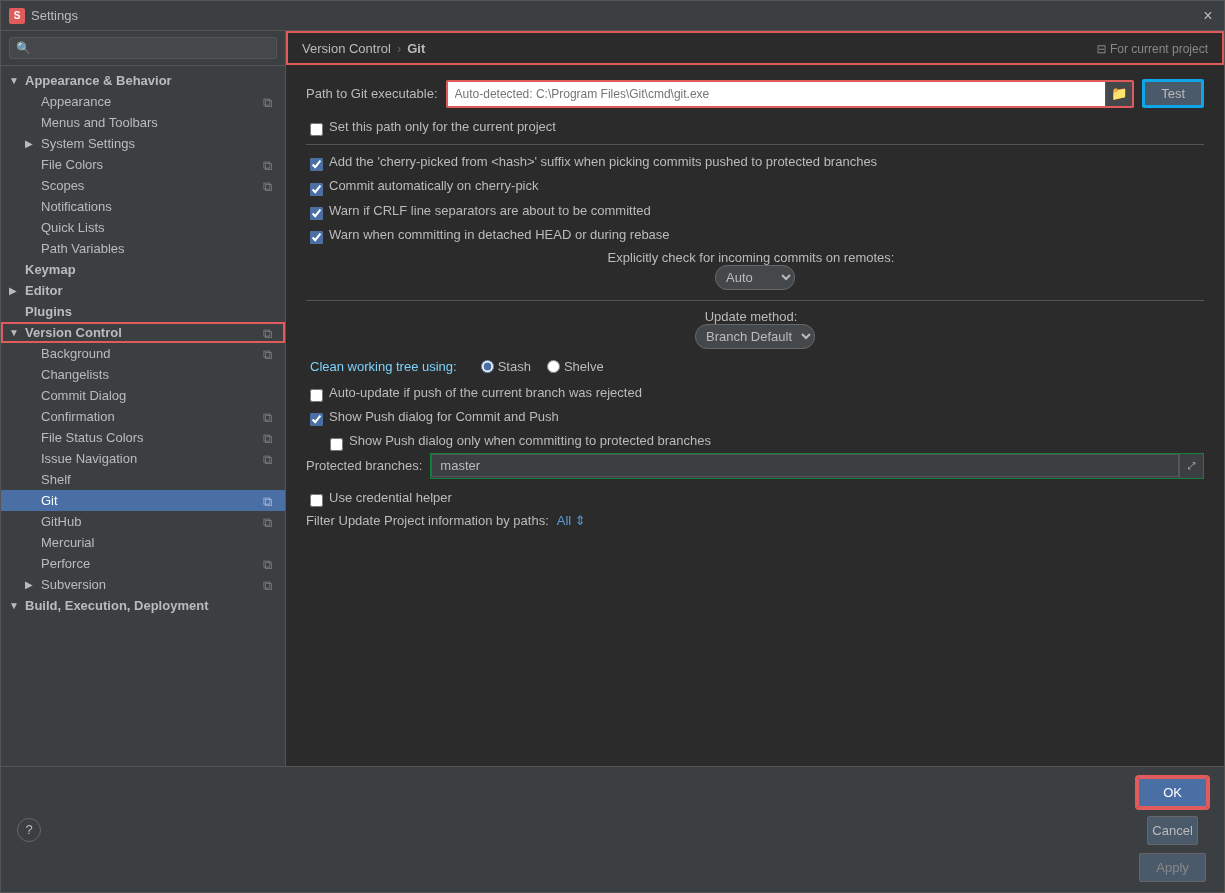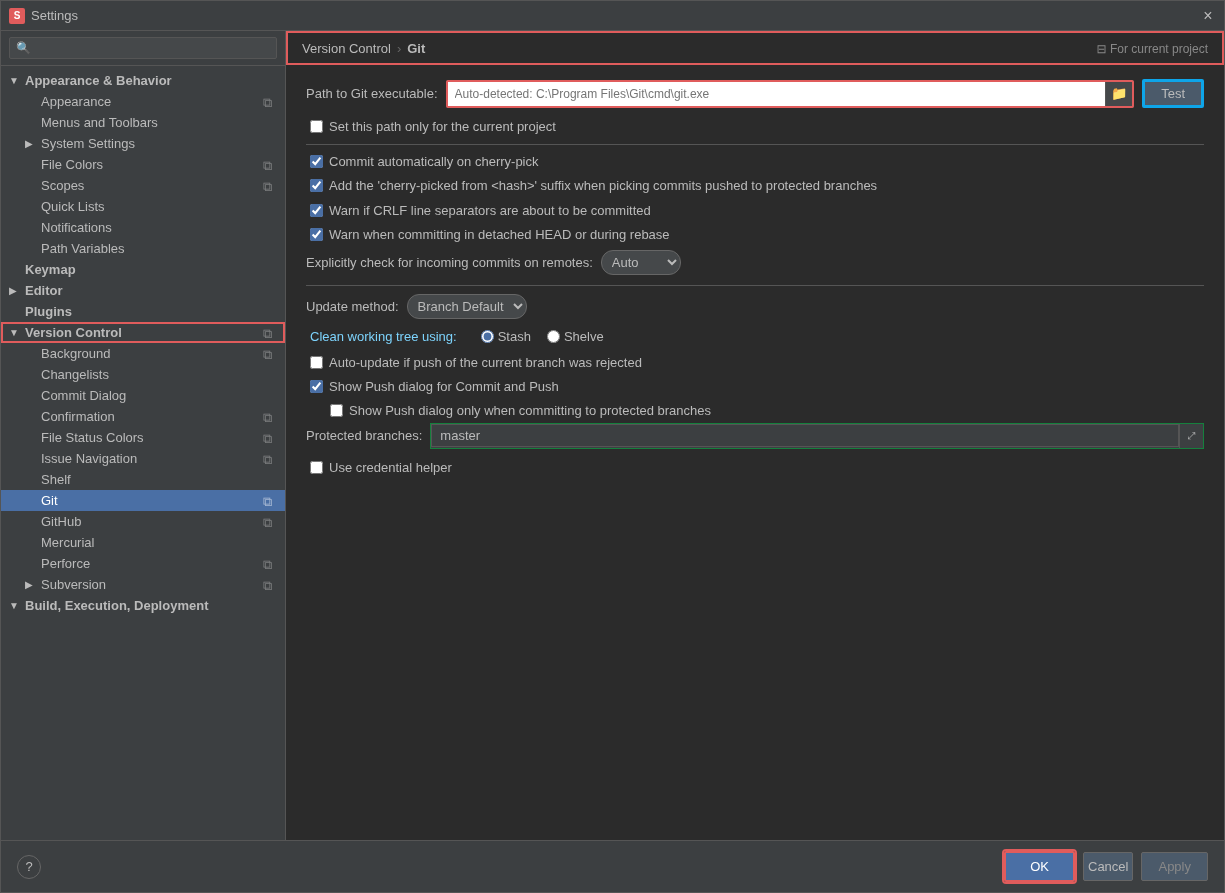--- a/index.html
+++ b/index.html
@@ -216,21 +216,21 @@
       padding: 4px 16px;
       background: #4b5a6a;
       border: 3px solid #0ea5e9;
       color: #bbbbbb;
       cursor: pointer;
       font-size: 13px;
       border-radius: 2px;
     }
     .checkbox-row {
       display: flex;
-      align-items: flex-start;
+      align-items: flex-end;
       margin-bottom: 6px;
       padding-left: 4px;
     }
     .checkbox-row input[type="checkbox"] {
       margin-right: 6px;
       margin-top: 2px;
       flex-shrink: 0;
       accent-color: #4a6fa5;
     }
     .checkbox-label {
@@ -239,20 +239,21 @@
       line-height: 1.4;
     }
     .sub-checkbox-row {
       padding-left: 24px;
       margin-bottom: 2px;
     }
     .dropdown-row {
       display: flex;
       align-items: center;
       margin-bottom: 10px;
+      flex-direction: column;
     }
     .dropdown-label {
       color: #bbbbbb;
       font-size: 13px;
       margin-right: 8px;
     }
     .dropdown-select {
       background: #45484a;
       border: 1px solid #666;
       color: #bbbbbb;
@@ -344,20 +345,21 @@
       cursor: pointer;
       display: flex;
       align-items: center;
       justify-content: center;
     }
     .bottom-right {
       margin-left: auto;
       display: flex;
       gap: 8px;
       align-items: center;
+      flex-direction: column;
     }
     .btn-ok {
       padding: 6px 24px;
       background: #4a6fa5;
       border: 2px solid #e05c5c;
       color: #ffffff;
       cursor: pointer;
       font-size: 13px;
       border-radius: 2px;
       outline: 2px solid #e05c5c;
@@ -429,25 +431,25 @@
           <span class="tree-label">File Colors</span>
           <span class="copy-icon">⧉</span>
         </div>
         <div class="tree-item">
           <span class="arrow indent1"></span>
           <span class="tree-label">Scopes</span>
           <span class="copy-icon">⧉</span>
         </div>
         <div class="tree-item">
           <span class="arrow indent1"></span>
+          <span class="tree-label">Notifications</span>
+        </div>
+        <div class="tree-item">
+          <span class="arrow indent1"></span>
           <span class="tree-label">Quick Lists</span>
-        </div>
-        <div class="tree-item">
-          <span class="arrow indent1"></span>
-          <span class="tree-label">Notifications</span>
         </div>
         <div class="tree-item">
           <span class="arrow indent1"></span>
           <span class="tree-label">Path Variables</span>
         </div>
 
         <div class="tree-item">
           <span class="arrow">&nbsp;</span>
           <span class="tree-label section-header">Keymap</span>
         </div>
@@ -554,26 +556,26 @@
 
         <div class="checkbox-row">
           <input type="checkbox" style="">
           <span class="checkbox-label">Set this path only for the current project</span>
         </div>
 
         <div class="divider"></div>
 
         <div class="checkbox-row">
           <input type="checkbox" checked="" style="">
+          <span class="checkbox-label">Add the 'cherry-picked from &lt;hash&gt;' suffix when picking commits pushed to protected branches</span>
+        </div>
+
+        <div class="checkbox-row">
+          <input type="checkbox" checked="" style="">
           <span class="checkbox-label">Commit automatically on cherry-pick</span>
-        </div>
-
-        <div class="checkbox-row">
-          <input type="checkbox" checked="" style="">
-          <span class="checkbox-label">Add the 'cherry-picked from &lt;hash&gt;' suffix when picking commits pushed to protected branches</span>
         </div>
 
         <div class="checkbox-row">
           <input type="checkbox" checked="" style="">
           <span class="checkbox-label">Warn if CRLF line separators are about to be committed</span>
         </div>
 
         <div class="checkbox-row">
           <input type="checkbox" checked="" style="">
           <span class="checkbox-label">Warn when committing in detached HEAD or during rebase</span>
@@ -628,20 +630,24 @@
             <input class="text-input" type="text" value="master" style="">
             <button class="expand-btn">⤢</button>
           </div>
         </div>
 
         <div class="checkbox-row">
           <input type="checkbox" style="">
           <span class="checkbox-label">Use credential helper</span>
         </div>
 
+        <div class="filter-row">
+          <span class="filter-label">Filter Update Project information by paths:</span>
+          <span class="filter-value">All ⇕</span>
+        </div>
 
       </div>
     </div>
   </div>
 
   <div class="bottom-bar">
     <button class="help-btn">?</button>
     <div class="bottom-right">
       <button class="btn-ok">OK</button>
       <button class="btn-cancel">Cancel</button>

